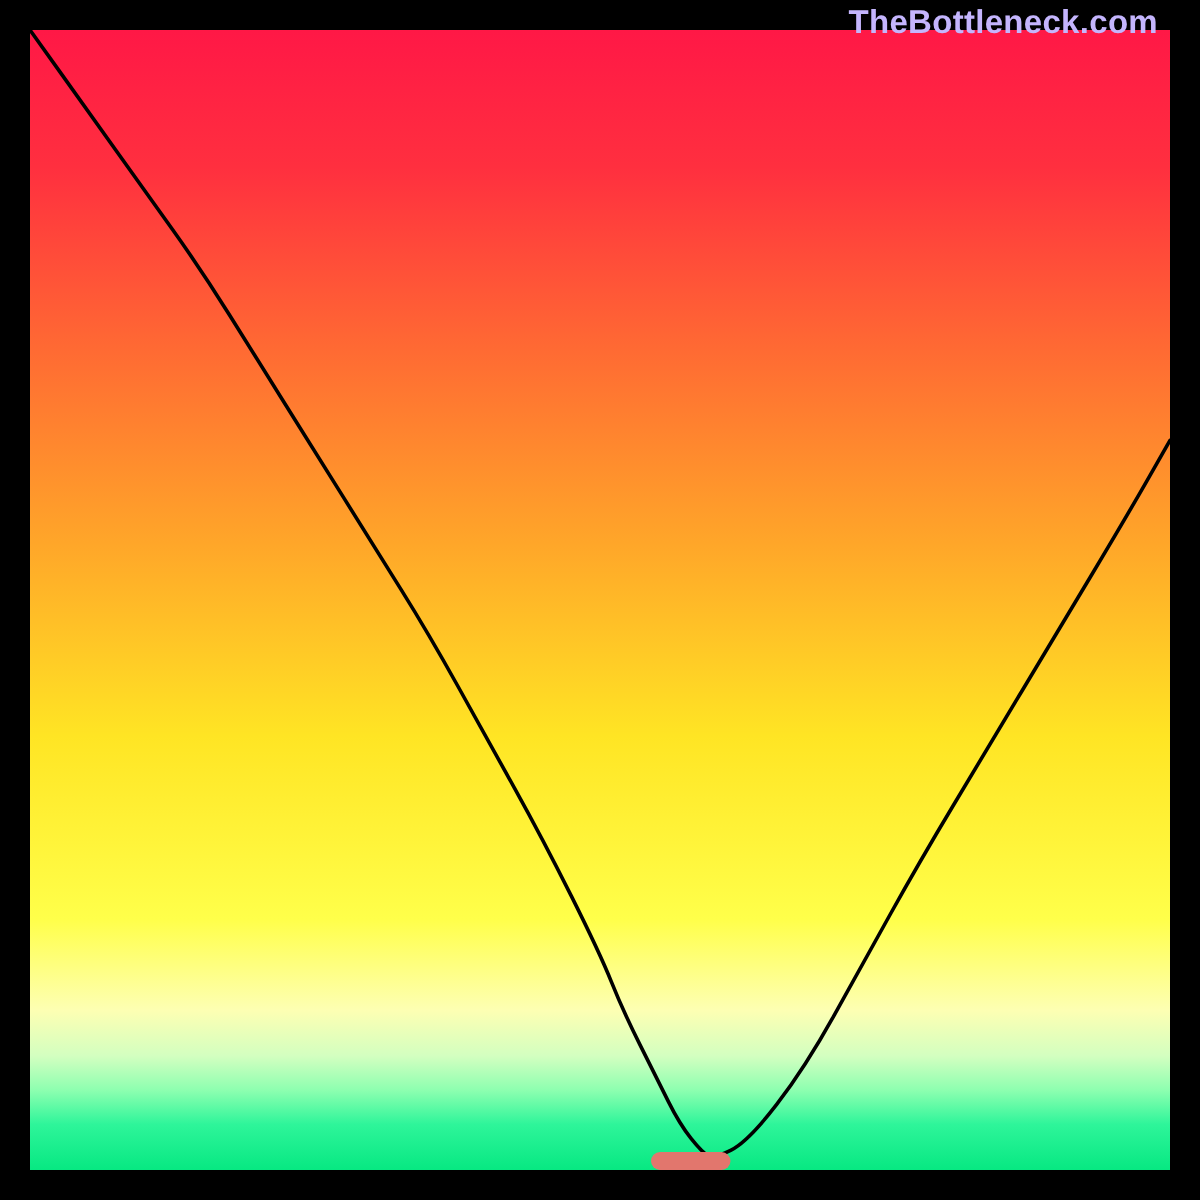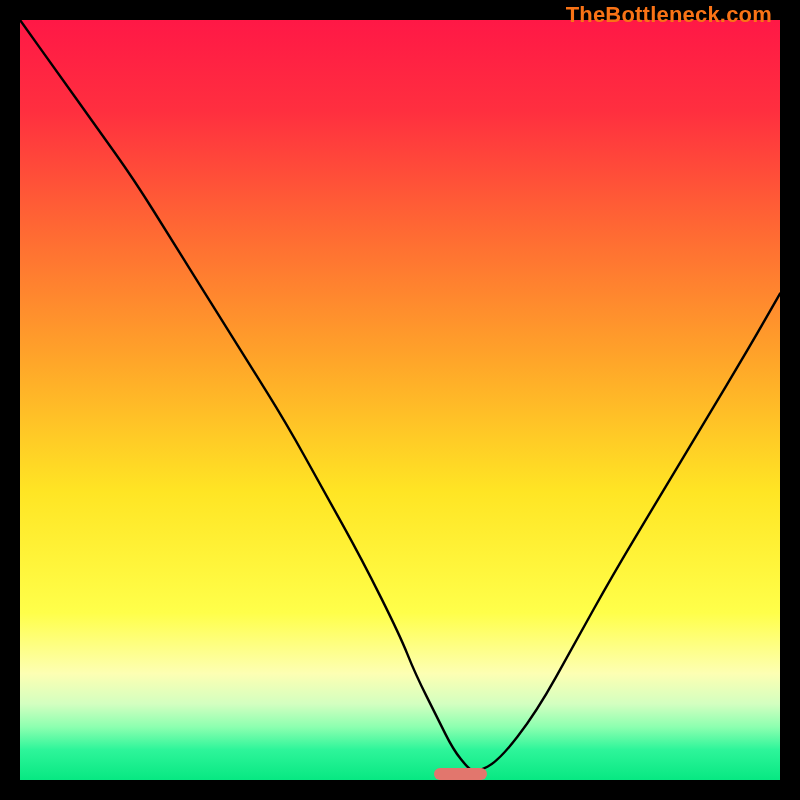--- a/index.html
+++ b/index.html
@@ -40,21 +40,21 @@
     border-radius: 9px;
   }
 </style>
 </head>
 <body>
 
 <div class="frame">
 
   <div class="plot-area" id="plot" style="left: 20px; top: 20px; width: 760px; height: 760px; background: linear-gradient(rgb(255, 24, 70) 0%, rgb(255, 47, 63) 12%, rgb(255, 106, 51) 28%, rgb(255, 166, 41) 45%, rgb(255, 229, 36) 62%, rgb(255, 255, 74) 78%, rgb(253, 255, 179) 86%, rgb(211, 255, 192) 90%, rgb(141, 255, 176) 93%, rgb(46, 245, 154) 96%, rgb(7, 232, 130) 100%);"></div>
 
-  <div class="watermark" id="wm" style="right: 28px; top: 2px; font-size: 22px; color: #f97316;">TheBottleneck.com</div>
+  <div class="watermark" id="wm" style="right: 28px; top: 2px; font-size: 22px; color: #c4b5fd;">TheBottleneck.com</div>
 
   <svg id="svg" width="800" height="800">
     <path id="curve" fill="none" stroke="#000000" stroke-width="2.4" stroke-linecap="round" d="M 20 20 Q 20 20 39 46.59999999999998 Q 58 73.19999999999996 77 99.79999999999998 Q 96 126.4 115 153 Q 134 179.59999999999997 153 210 Q 172 240.40000000000003 191 270.8 Q 210 301.2 229 331.59999999999997 Q 248 361.99999999999994 267 392.4 Q 286 422.8 305 457 Q 324 491.2 343 525.4 Q 362 559.6 381 597.6 Q 400 635.6 407.6 654.6 Q 415.2 673.6 426.6 696.4000000000001 Q 438.00000000000006 719.2 445.6 734.4000000000001 Q 453.2 749.6 460.79999999999995 759.1 Q 468.4 768.6 472.2 770.5 Q 476 772.4 487.4 766.7 Q 498.8 761 517.8000000000001 736.3 Q 536.8000000000001 711.6 555.8 677.4000000000001 Q 574.8 643.2 593.8 609 Q 612.8000000000001 574.8 635.6 536.8 Q 658.4 498.8 681.2 460.8 Q 704 422.8 726.8 384.8 Q 749.6 346.8 764.8 320.2 T 780 293.59999999999997"></path>
   </svg>
 
   <div class="marker" id="marker" style="left: 434.2px; width: 53.2px; top: 767.84px; height: 12.16px; background: rgb(226, 118, 109);"></div>
 
 </div>
 
 </body></html>

